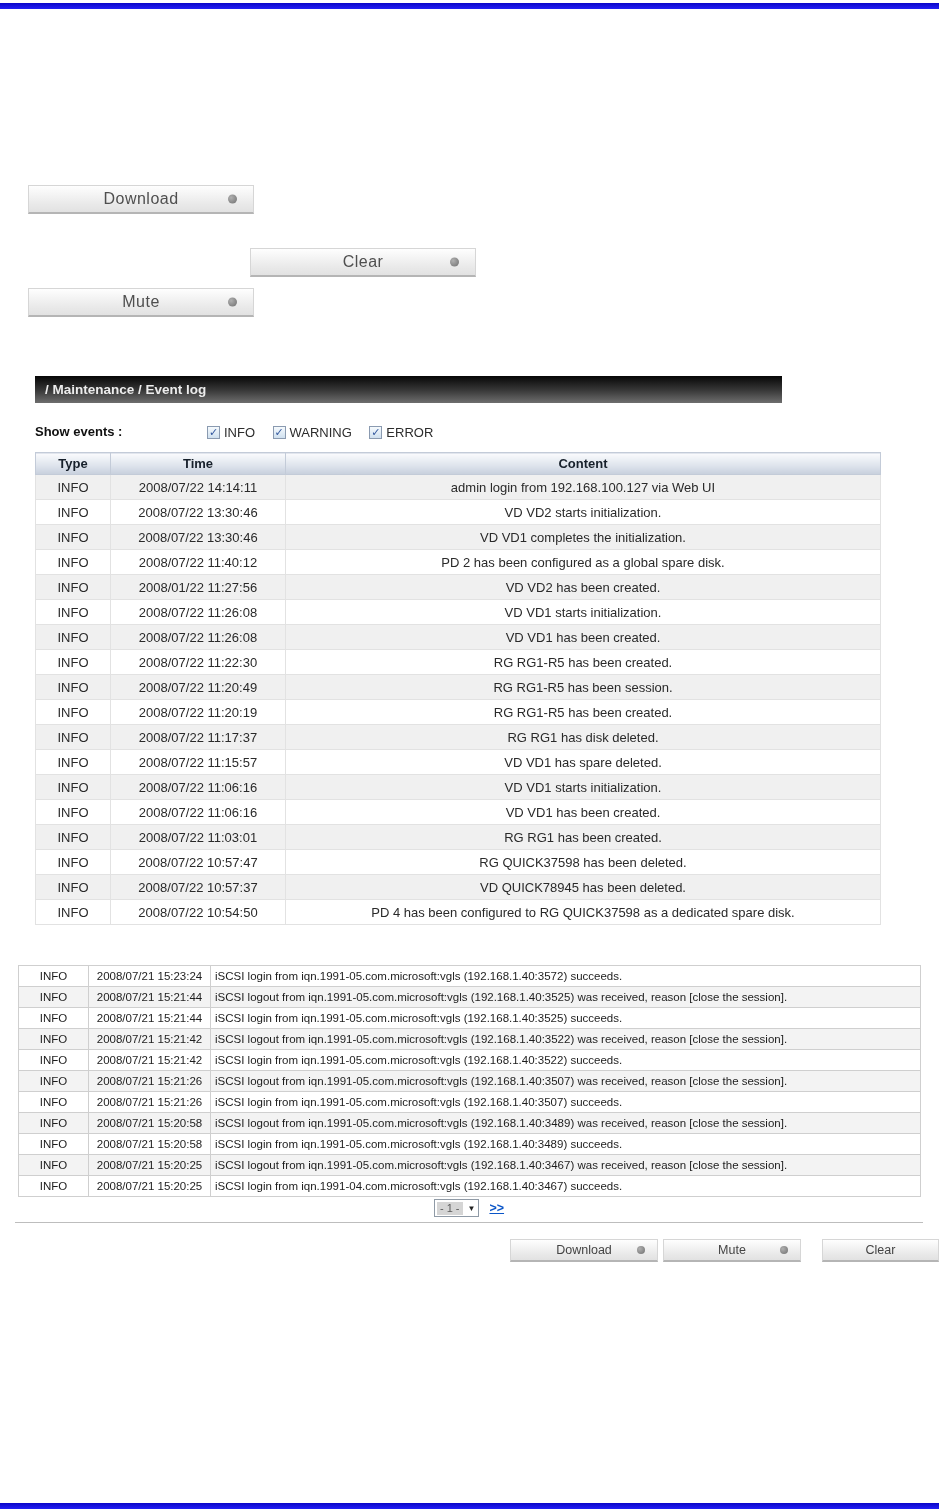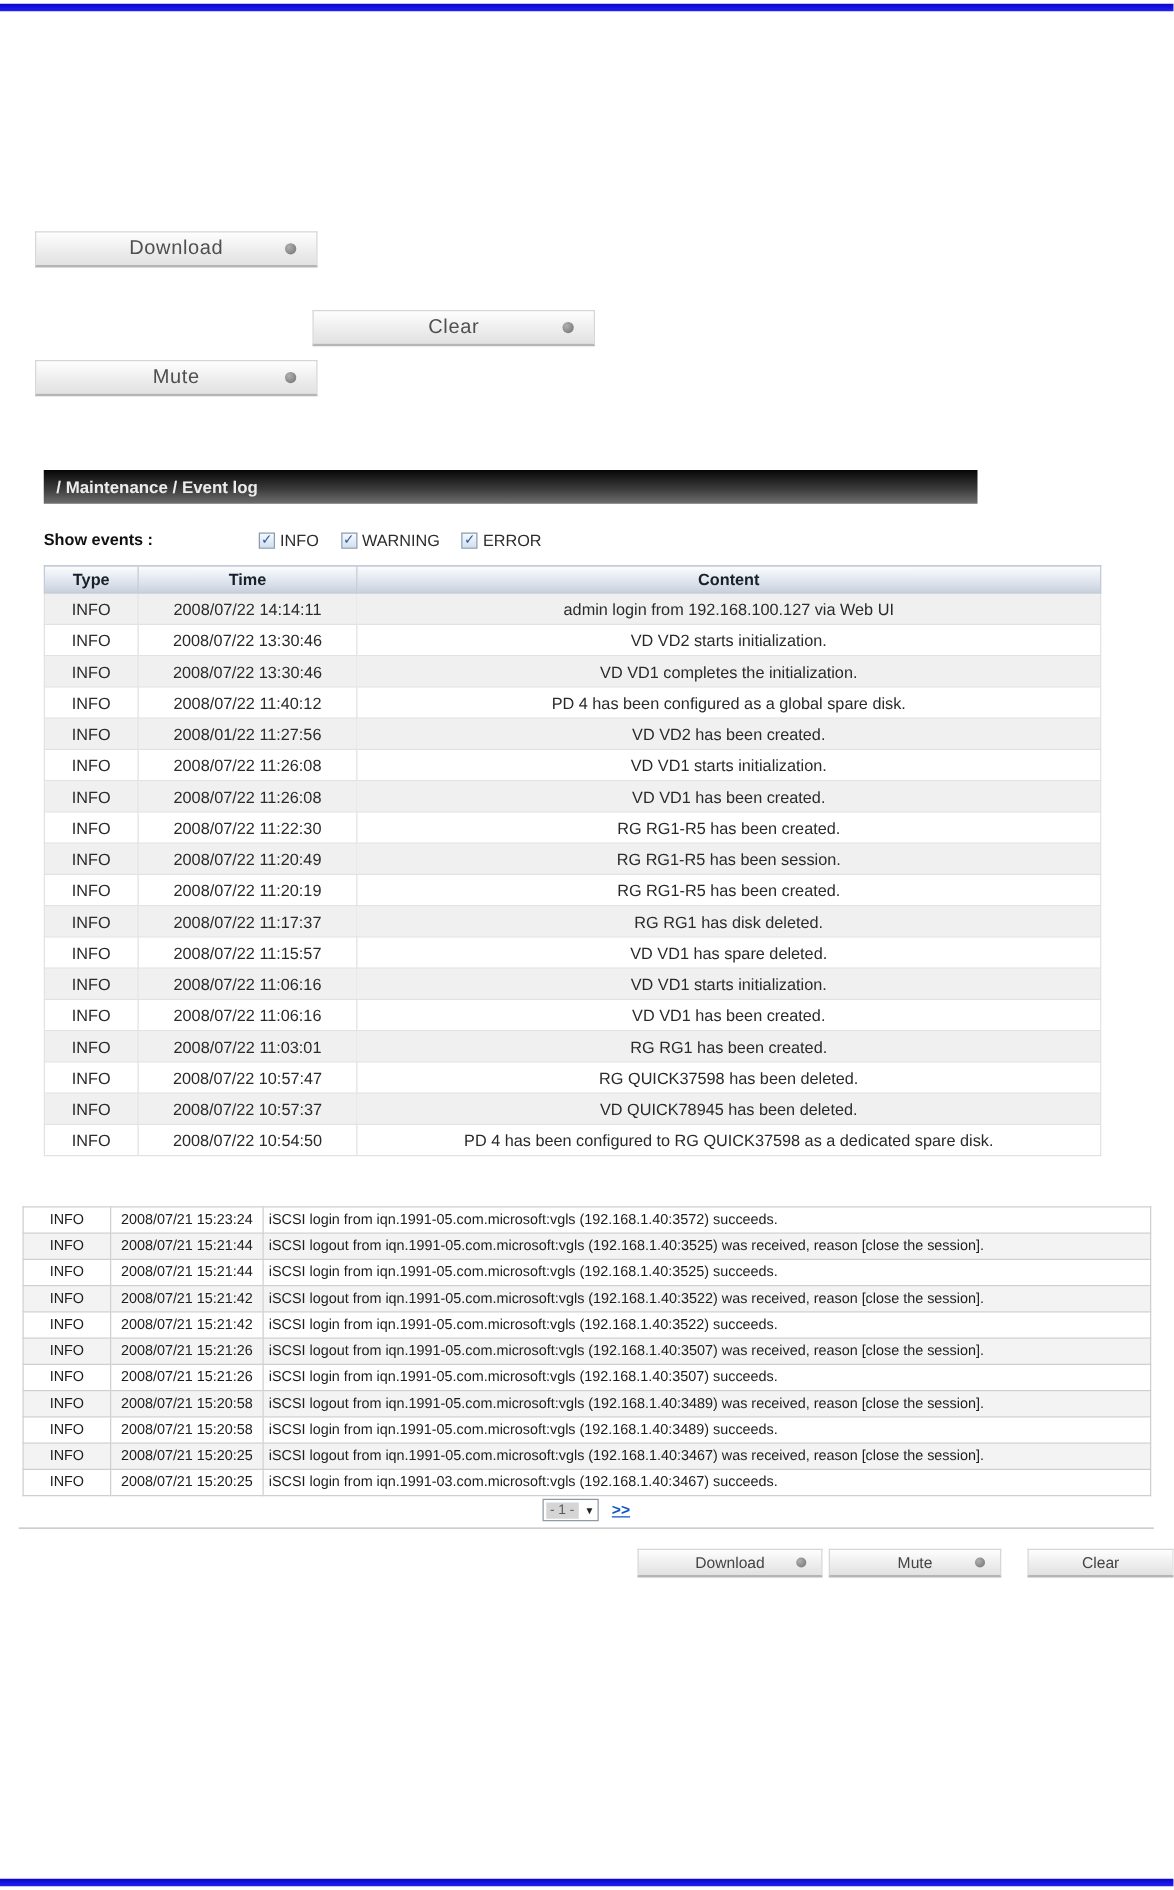--- a/index.html
+++ b/index.html
@@ -158,21 +158,21 @@
 
         <tr>
           <td class="ct">INFO</td>
           <td class="ct">2008/07/22 13:30:46</td>
           <td>VD VD1 completes the initialization.</td>
         </tr>
 
         <tr>
           <td class="ct">INFO</td>
           <td class="ct">2008/07/22 11:40:12</td>
-          <td>PD 4 has been configured as a global spare disk.</td>
+          <td>PD 2 has been configured as a global spare disk.</td>
         </tr>
 
         <tr>
           <td class="ct">INFO</td>
           <td class="ct">2008/01/22 11:27:56</td>
           <td>VD VD2 has been created.</td>
         </tr>
 
         <tr>
           <td class="ct">INFO</td>
@@ -318,21 +318,21 @@
 
         <tr>
           <td class="ct">INFO</td>
           <td class="ct">2008/07/21 15:20:25</td>
           <td>iSCSI logout from iqn.1991-05.com.microsoft:vgls (192.168.1.40:3467) was received, reason [close the session].</td>
         </tr>
 
         <tr>
           <td class="ct">INFO</td>
           <td class="ct">2008/07/21 15:20:25</td>
-          <td>iSCSI login from iqn.1991-03.com.microsoft:vgls (192.168.1.40:3467) succeeds.</td>
+          <td>iSCSI login from iqn.1991-04.com.microsoft:vgls (192.168.1.40:3467) succeeds.</td>
         </tr>
       </tbody>
   </table>
 
   <div class="pager">
     <span class="page-select">
       <span class="val">- 1 -</span>
       <span class="arr">▼</span>
     </span>
     <a class="next-link">&gt;&gt;</a>

